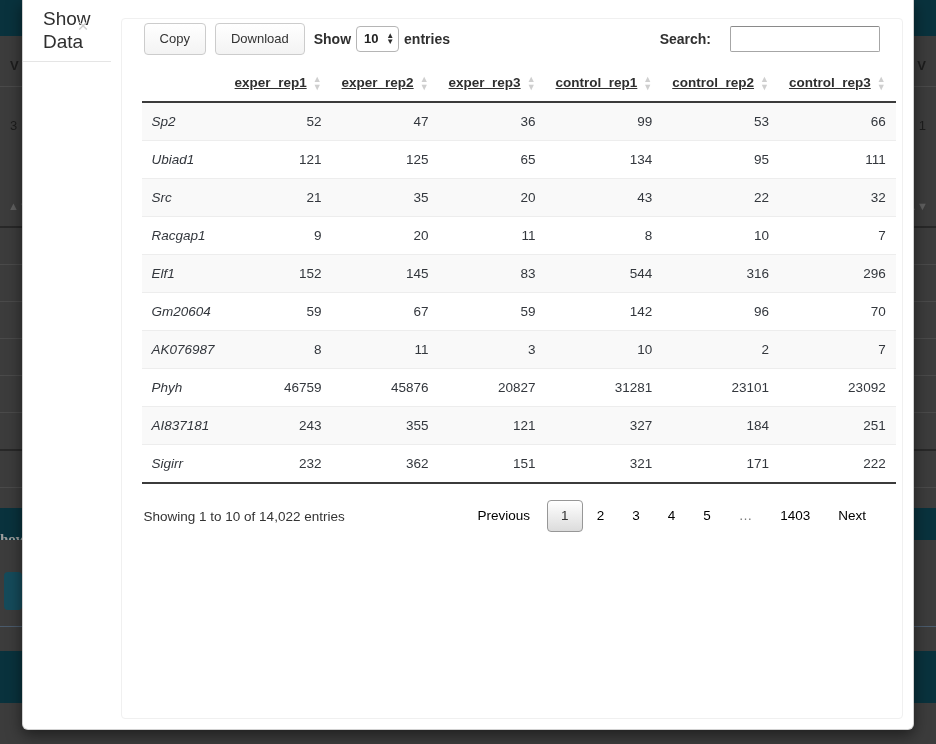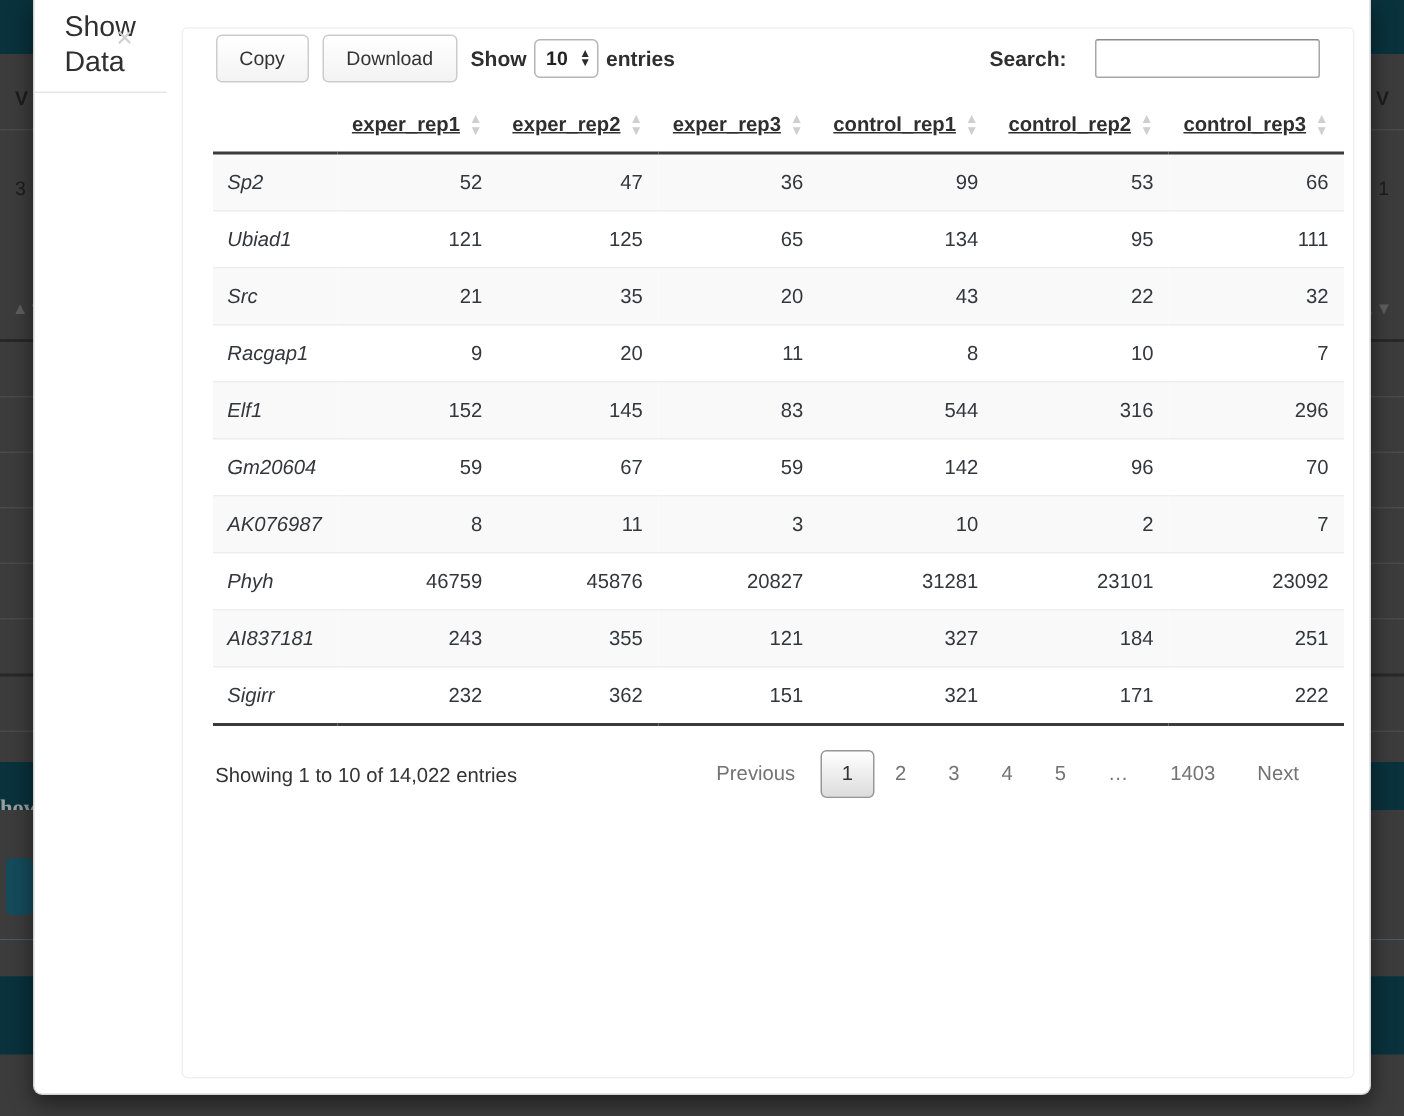--- a/index.html
+++ b/index.html
@@ -249,21 +249,21 @@
     font-size: 13.5px;
     color: #333;
   }
   .dt-paginate {
     display: flex;
     align-items: center;
     gap: 0px;
   }
   .page-btn {
     font-size: 13.5px;
-    color: #737373;
+    color: #000000;
     background: none;
     border: 1px solid transparent;
     padding: 7px 13px;
     cursor: pointer;
     border-radius: 4px;
     font-family: "Liberation Sans", sans-serif;
     line-height: 1.2;
   }
   .page-btn.current {
     background: linear-gradient(to bottom, #ffffff 0%, #dcdcdc 100%);

